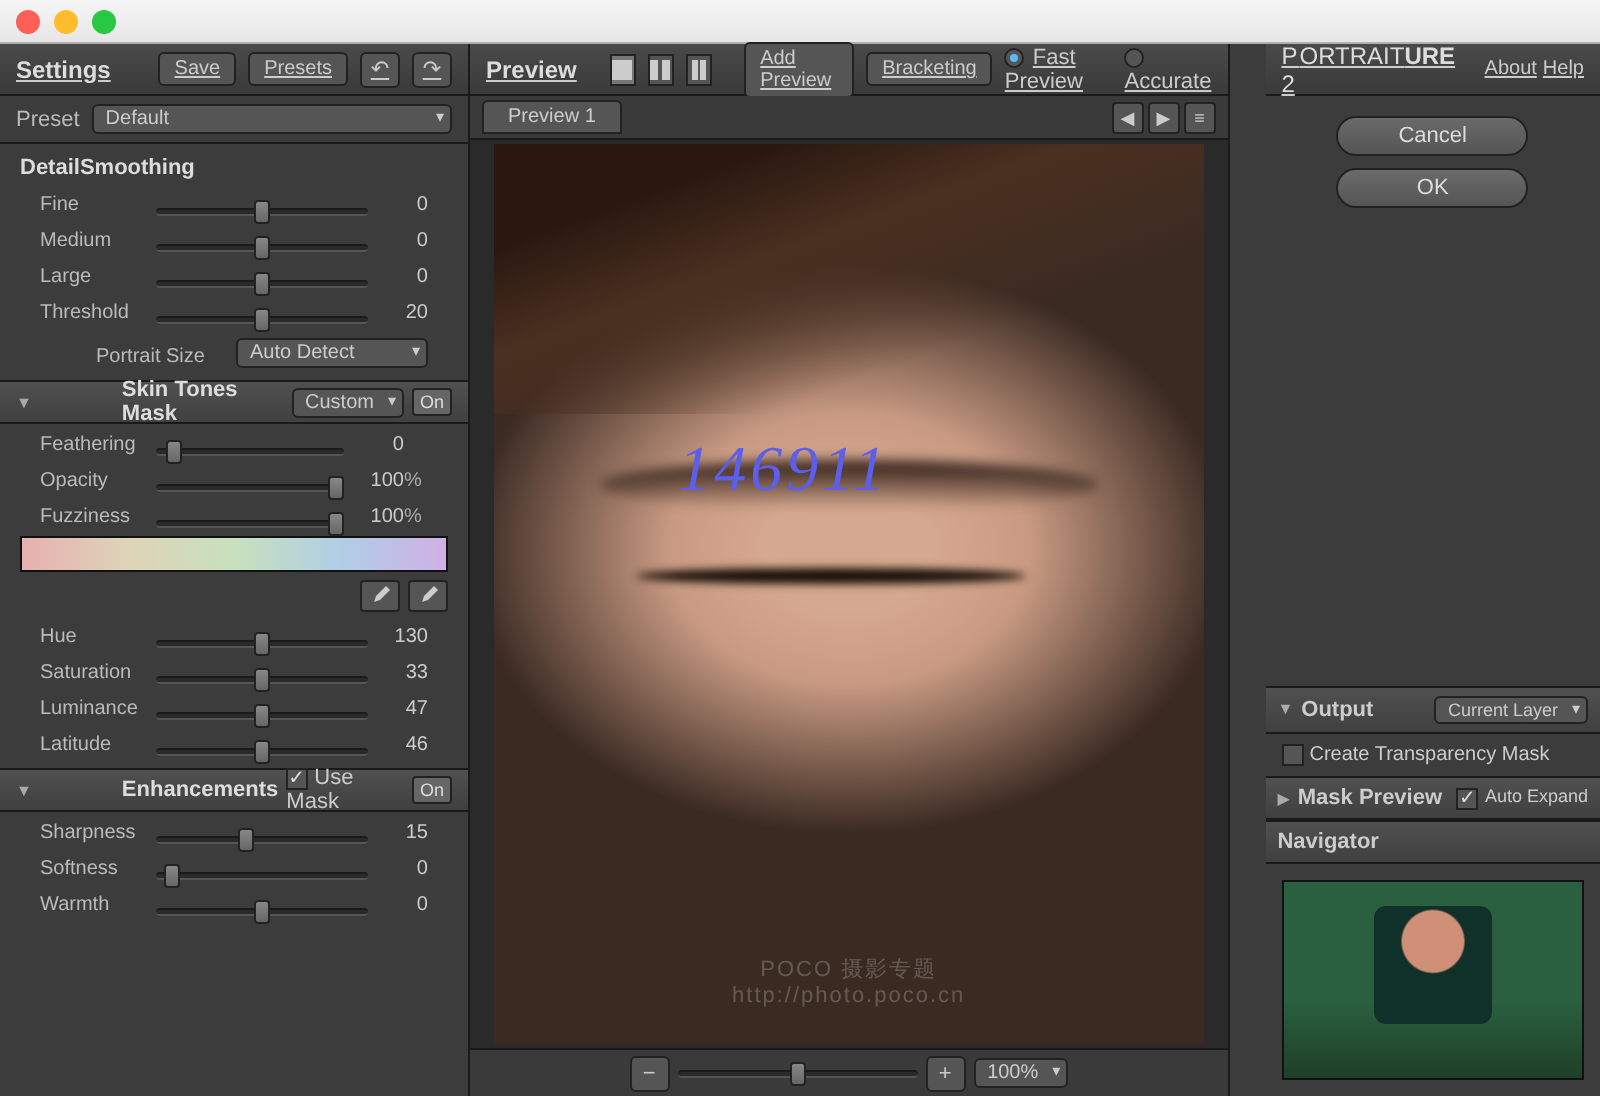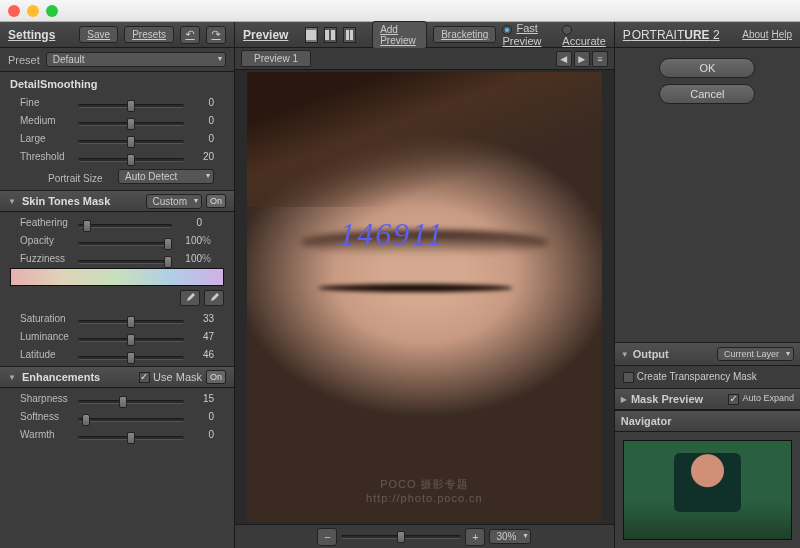--- a/index.html
+++ b/index.html
@@ -5,34 +5,34 @@
 * { margin:0; padding:0; box-sizing:border-box; font-family:"Lucida Grande","Helvetica Neue",Arial,sans-serif; }
 body { background:#3a3a3a; width:800px; height:548px; overflow:hidden; color:#ccc; font-size:11px; }
 .titlebar { height:22px; background:linear-gradient(#f6f6f6,#e6e6e6); border-bottom:1px solid #b0b0b0; display:flex; align-items:center; padding:0 8px; }
 .tb-btns { display:flex; gap:7px; }
 .tb-btn { width:12px; height:12px; border-radius:50%; }
 .tb-close{background:#ff5f57;} .tb-min{background:#ffbd2e;} .tb-max{background:#28c840;}
 .tb-title{ flex:1; text-align:center; color:#444; font-size:13px; margin-left:-50px;margin-top:40px;}
 .app { display:flex; height:526px; background:#2f2f2f; }
 .panel-left{ width:236px; background:#3c3c3c; border-right:1px solid #1a1a1a; overflow:hidden;}
 .panel-mid { flex:1; background:#2f2f2f; display:flex; flex-direction:column;}
-.panel-right{ width:187px; background:#3c3c3c; border-left:1px solid #1a1a1a; display:flex; flex-direction:column;}
+.panel-right{ width:187px; background:#3c3c3c; border-left:1px solid #1a1a1a; display:flex; flex-direction:column;padding-left:18px;}
 .hdr { height:26px; background:linear-gradient(#4a4a4a,#3a3a3a); border-bottom:1px solid #1a1a1a; display:flex; align-items:center; padding:0 8px; gap:6px;text-decoration:underline;}
 .hdr-label{ color:#ddd; font-weight:bold; font-size:12px;}
 .hdr-btn{ background:#555; border:1px solid #222; color:#ccc; font-size:10px; padding:2px 7px; border-radius:3px; cursor:pointer;}
 .icon-btn{ width:20px; height:18px; background:#555; border:1px solid #222; border-radius:3px; display:flex; align-items:center; justify-content:center; cursor:pointer; font-size:11px;}
 .row{ display:flex; align-items:flex-end; padding:2px 20px; height:18px;}
 .row-label{ width:58px; color:#bbb; font-size:10px;}
 .slider-track{ flex:1; height:4px; background:#2a2a2a; border-top:1px solid #1a1a1a; border-bottom:1px solid #555; position:relative; border-radius:2px;}
 .slider-thumb{ position:absolute; width:8px; height:12px; background:linear-gradient(#888,#666); border:1px solid #222; border-radius:2px; top:-5px; transform:translateX(-50%);}
 .row-val{ width:30px; text-align:right; color:#ccc; font-size:10px; padding-left:4px;}
 .row-unit{ width:12px; color:#aaa; font-size:10px;}
 .subhdr{ height:22px; background:linear-gradient(#505050,#404040); border-top:1px solid #1a1a1a; border-bottom:1px solid #1a1a1a; display:flex; align-items:center; padding:0 8px; gap:4px; margin-top:4px;}
 .subhdr .tri{ font-size:8px; color:#aaa; margin-right:2px;}
-.subhdr .lbl{ flex:1; font-weight:bold; color:#ddd; font-size:11px;}
+.subhdr .lbl{ flex:1; font-weight:bold; color:#ddd; font-size:11px;margin-left:39px;}
 .dropdown{ background:#555; border:1px solid #222; color:#ccc; font-size:10px; padding:1px 14px 1px 6px; border-radius:3px; position:relative; cursor:pointer;}
 .dropdown::after{content:"▾"; position:absolute; right:3px; top:1px; font-size:8px;}
 .onbtn{ background:#666; border:1px solid #222; font-size:9px; padding:1px 3px; border-radius:2px; color:#ddd;}
 .chk{ width:11px; height:11px; border:1px solid #222; background:#555; display:inline-block; vertical-align:middle; margin-right:3px; position:relative;}
 .chk.checked::after{content:"✓"; position:absolute; top:-2px; left:0; font-size:10px; color:#ddd;}
 .radio{ width:10px; height:10px; border:1px solid #222; background:#555; border-radius:50%; display:inline-block; vertical-align:middle; margin-right:4px; position:relative;}
 .radio.sel::after{content:""; position:absolute; width:4px; height:4px; background:#5bbaff; border-radius:50%; top:2px; left:2px;}
 .preset-row{ display:flex; align-items:center; padding:4px 8px; gap:6px; border-bottom:1px solid #1a1a1a;}
 .section-title{ padding:6px 10px 2px; color:#ddd; font-size:11px; font-weight:bold;}
 .color-area{ padding:6px 10px; display:flex; gap:6px;}
@@ -172,20 +172,27 @@
             <path d="M9 1l2 2-5 5-3 1 1-3z" fill="#ccc"></path>
           </svg>
         </div>
       <div class="eye-btn">
           <svg class="eyedrop" viewBox="0 0 12 12">
             <path d="M9 1l2 2-5 5-3 1 1-3z" fill="#ccc"></path>
           </svg>
         </div>
     </div>
     <div class="row">
+        <span class="row-label">Hue</span>
+        <div class="slider-track">
+          <div class="slider-thumb" style="left:50%"></div>
+        </div>
+        <span class="row-val">130</span>
+      </div>
+    <div class="row">
         <span class="row-label">Saturation</span>
         <div class="slider-track">
           <div class="slider-thumb" style="left:50%"></div>
         </div>
         <span class="row-val">33</span>
       </div>
     <div class="row">
         <span class="row-label">Luminance</span>
         <div class="slider-track">
           <div class="slider-thumb" style="left:50%"></div>
@@ -268,34 +275,34 @@
           <span>http://photo.poco.cn</span>
         </div>
       </div>
     </div>
     <div class="zoom-bar">
       <div class="icon-btn">−</div>
       <div class="slider-track">
           <div class="slider-thumb" style="left:50%"></div>
         </div>
       <div class="icon-btn">+</div>
-      <span class="dropdown">30%</span>
+      <span class="dropdown">100%</span>
     </div>
   </div>
 
   <div class="panel-right">
     <div class="hdr" style="gap:3px">
       <span class="pr-title"><span style="letter-spacing:1px">P</span>ORTRAIT<b>URE</b> <span>2</span></span>
       <span style="flex:1"></span>
       <span style="font-size:10px;cursor:pointer">About</span>
       <span style="font-size:10px;cursor:pointer">Help</span>
     </div>
     <div class="right-btns">
+      <div class="rbtn">Cancel</div>
       <div class="rbtn">OK</div>
-      <div class="rbtn">Cancel</div>
     </div>
     <div style="flex:1"></div>
     <div class="right-sec">
       <div class="rs-hdr">
         <span class="tri">▼</span>
         <span class="lbl">Output</span>
         <span class="dropdown" style="font-size:9px">Current Layer</span>
       </div>
       <div style="padding:5px 8px;font-size:10px"><span class="chk"></span><span>Create Transparency Mask</span></div>
     </div>

